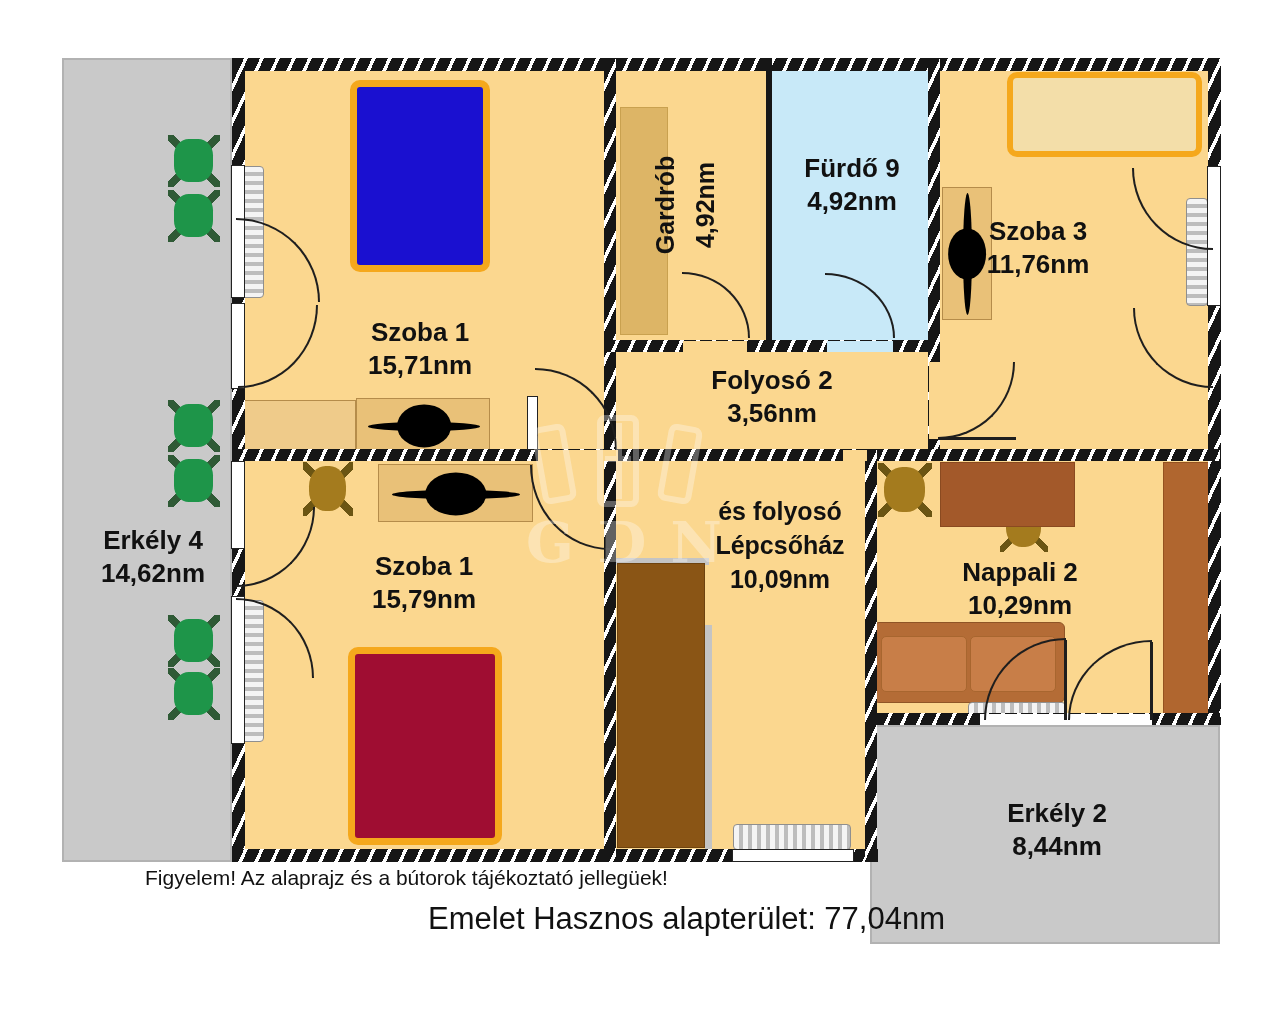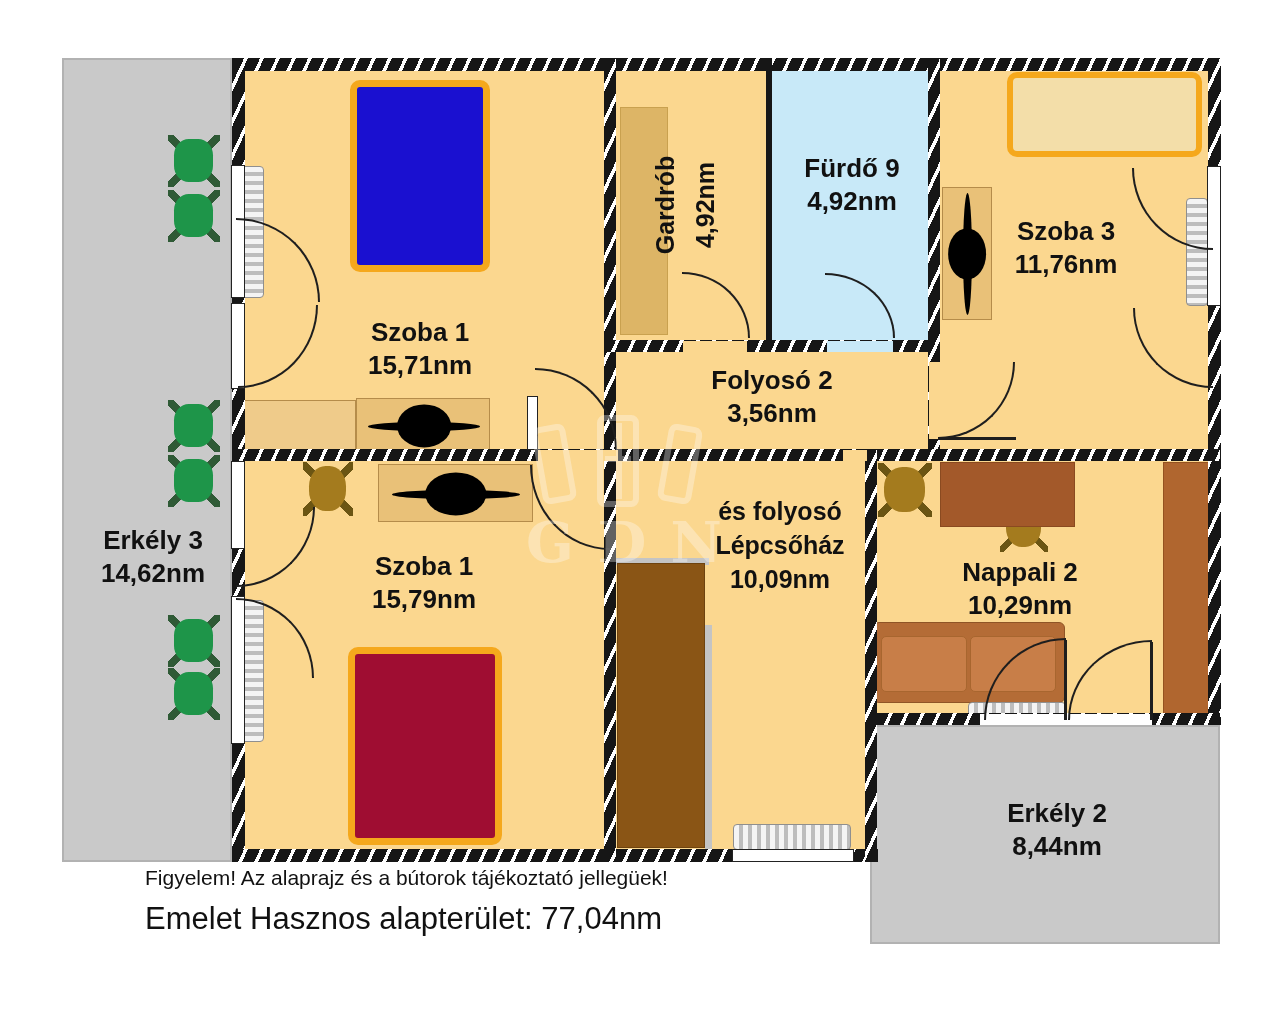--- a/index.html
+++ b/index.html
@@ -42,21 +42,21 @@
   .sofa{background:#B46C36;border:1px solid #8F5526;border-radius:6px;box-sizing:border-box;}
   .cush{position:absolute;background:#C87E48;border-radius:5px;border:1px solid #A8662F;box-sizing:border-box;}
   .wm{opacity:.32;z-index:7;pointer-events:none;color:#fff;}
   .wm-panel{position:absolute;border:6px solid #fff;border-radius:8px;box-sizing:border-box;}
   .wm-bar-h{position:absolute;left:2px;right:2px;top:44%;height:6px;background:#fff;}
   .wm-bar-v{position:absolute;top:2px;bottom:2px;left:44%;width:6px;background:#fff;}
   .wm-text{position:absolute;left:0;top:94px;width:230px;text-align:center;
     font-family:"DejaVu Serif",serif;font-weight:bold;font-size:56px;letter-spacing:24px;text-indent:24px;}
   .footer1{position:absolute;left:145px;top:866px;width:800px;text-align:left;
     font-size:21px;color:#111;z-index:8;}
-  .footer2{position:absolute;left:145px;top:901px;width:800px;text-align:left;
+  .footer2{position:absolute;left:145px;top:901px;width:800px;text-align:right;
     font-size:31px;color:#111;z-index:8;}
 </style>
 </head>
 <body>
 
 <div class="canvas">
 
   <div class="abs balc" style="left:62px;top:58px;width:170px;height:804px;"></div>
   <div class="abs floor" style="left:238px;top:64px;width:976px;height:792px;"></div>
   <div class="abs bath" style="left:772px;top:64px;width:158px;height:282px;"></div>
@@ -156,21 +156,21 @@
   <div class="abs leaf-b" style="left:1150px;top:642px;width:3px;height:78px;z-index:5;"></div>
 
   <div class="rlabel" style="left:270px;top:316px;width:300px;">
     <span>Szoba 1</span>
     <span>15,71nm</span>
   </div>
   <div class="rlabel" style="left:274px;top:550px;width:300px;">
     <span>Szoba 1</span>
     <span>15,79nm</span>
   </div>
-  <div class="rlabel" style="left:916px;top:215px;width:300px;">
+  <div class="rlabel" style="left:888px;top:215px;width:300px;">
     <span>Szoba 3</span>
     <span>11,76nm</span>
   </div>
   <div class="rlabel" style="left:625px;top:140px;width:170px;height:130px;transform:rotate(-90deg);font-size:25px;line-height:40px;">
     <span>Gardrób</span>
     <span>4,92nm</span>
   </div>
   <div class="rlabel" style="left:702px;top:152px;width:300px;">
     <span>Fürdő 9</span>
     <span>4,92nm</span>
@@ -182,21 +182,21 @@
   <div class="rlabel" style="left:630px;top:494px;width:300px;font-size:25px;line-height:34px;">
     <span>és folyosó</span>
     <span>Lépcsőház</span>
     <span>10,09nm</span>
   </div>
   <div class="rlabel" style="left:870px;top:556px;width:300px;">
     <span>Nappali 2</span>
     <span>10,29nm</span>
   </div>
   <div class="rlabel" style="left:3px;top:524px;width:300px;">
-    <span>Erkély 3</span>
+    <span>Erkély 4</span>
     <span>14,62nm</span>
   </div>
   <div class="rlabel" style="left:907px;top:797px;width:300px;">
     <span>Erkély 2</span>
     <span>8,44nm</span>
   </div>
 
   <div class="abs wm" style="left:502px;top:415px;width:230px;height:160px;">
     <div class="abs" style="left:35px;top:0;width:160px;height:92px;">
       <div class="wm-panel" style="left:0;top:10px;width:34px;height:78px;transform:rotate(-10deg);"></div>

